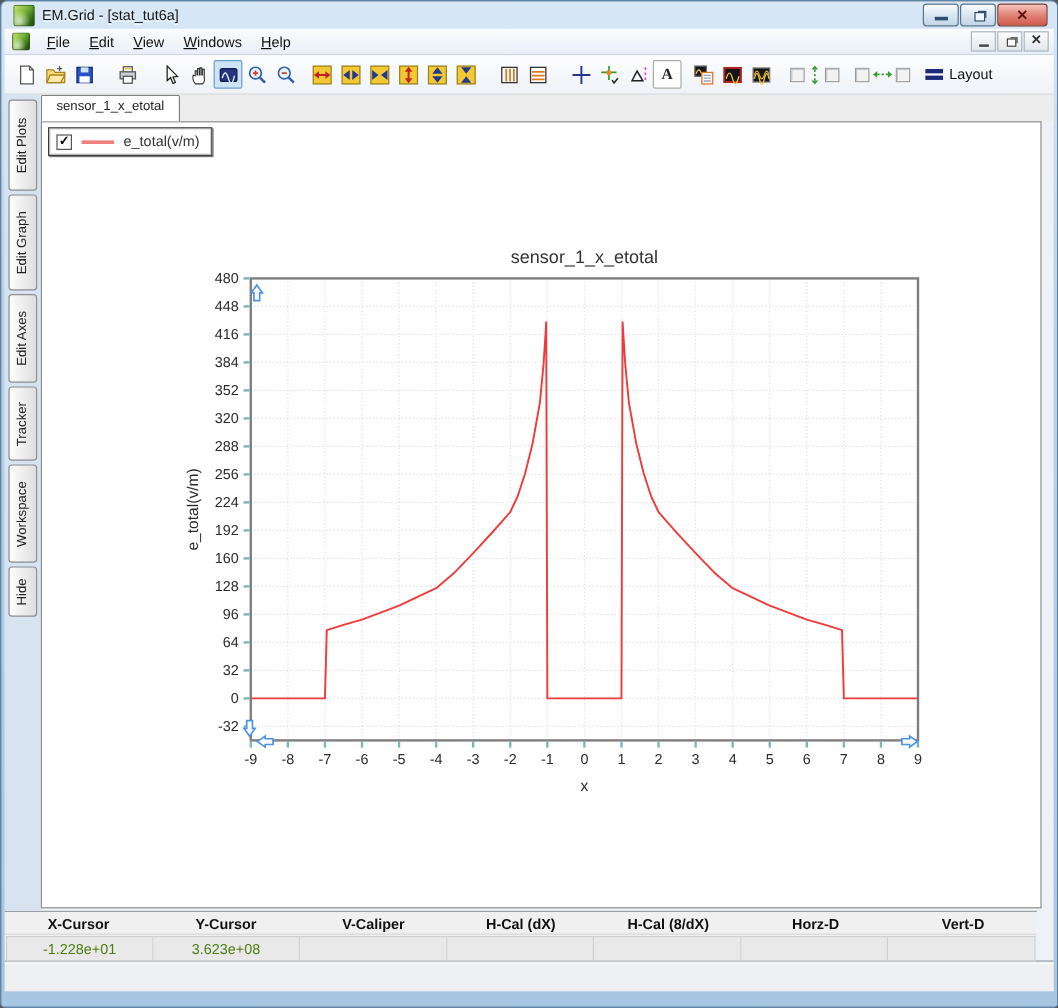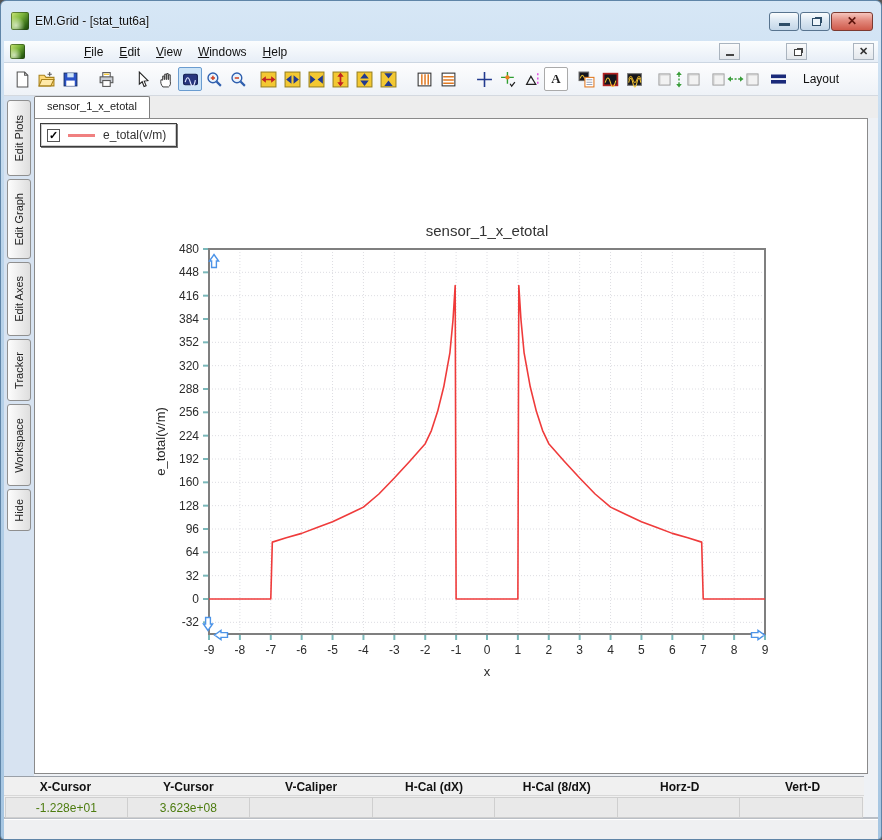--- a/index.html
+++ b/index.html
@@ -1,60 +1,60 @@
 <!DOCTYPE html>
 <html><head>
 <meta charset="utf-8">
 <style>
   * { margin:0; padding:0; box-sizing:border-box; }
   html,body { width:882px; height:840px; font-family:"Liberation Sans", sans-serif; background:#555; }
   .window { width:882px; height:840px; border:1px solid #5f85a8; border-radius:6px 6px 4px 4px;
     background:linear-gradient(180deg,#d7e7f6 0%,#b9d3ea 30%,#a6c6e2 100%); overflow:hidden; }
 
   
-  .titlebar { height:40px; display:flex; align-items:center; padding:0 8px 0 10px; }
+  .titlebar { height:23px; display:flex; align-items:center; padding:0 8px 0 10px; }
   .app-icon { width:18px; height:18px; border-radius:2px; margin-right:6px; flex:0 0 auto;
     background: radial-gradient(circle at 28% 75%, rgba(255,255,255,.65), rgba(255,255,255,0) 48%),
       linear-gradient(125deg,#cfe87a 0%,#7ab33a 45%,#2f6414 80%,#1d430b 100%);
     box-shadow: inset 0 0 0 1px rgba(40,70,20,.6); }
   .title-text { font-size:12px; color:#111; text-shadow:0 1px 0 rgba(255,255,255,.7); flex:1 1 auto; }
   .winbtns { display:flex; gap:1px; }
   .winbtn { width:30px; height:19px; border:1px solid #58748f; border-radius:3px;
     background:linear-gradient(#fbfdfe,#dce8f3 45%,#c3d6e8); display:flex; align-items:center; justify-content:center; cursor:default; }
   .winbtn.close { width:42px; background:linear-gradient(#f6c5bd,#e2897d 45%,#cf5a4b); border-color:#7c3a30; }
   .glyph-min { width:11px; height:3px; background:#2e4d68; margin-top:6px; }
   .glyph-restore { width:9px; height:8px; border:1px solid #2e4d68; background:#eef5fb; box-shadow:2px -2px 0 -1px #2e4d68; margin:2px 0 0 2px; }
   .glyph-close { font-size:12px; font-weight:bold; color:#5e150d; line-height:1; }
 
   
   .body { margin:0 3px; height:802px; background:#eef1f5; }
 
   
   .menubar { height:22px; background:linear-gradient(#fbfdfe,#e7eef7); border-bottom:1px solid #ccd6e2;
-    display:flex; align-items:center; padding:0 4px;gap:45px; }
+    display:flex; align-items:center; padding:0 4px; }
   .menu-appicon { width:15px; height:15px; margin:0 6px 0 2px; }
   .menu-item { font-size:12px; color:#111; padding:2px 8px; }
   .menu-item u { text-decoration:underline; }
   .menu-spacer { flex:1; }
   .mdibtn { width:21px; height:17px; border:1px solid #aab4bf; background:linear-gradient(#fafbfc,#e3e7ec);
     display:flex; align-items:center; justify-content:center; margin-left:1px; }
   .mdibtn .glyph-min { background:#444; width:8px; height:2px; margin-top:7px; }
   .mdibtn .glyph-restore { width:8px; height:7px; border-color:#444; box-shadow:2px -2px 0 -1px #444; background:#fff; }
   .mdibtn .glyph-close { color:#333; font-size:11px; }
 
   
   .toolbar { height:33px; background:linear-gradient(#fdfdfe,#eef2f7); border-bottom:1px solid #d4d9e0;
     display:flex; align-items:center; padding:0 6px; overflow:hidden; white-space:nowrap; }
   .tbtn { width:24px; height:24px; display:inline-flex; align-items:center; justify-content:center;
     border:1px solid transparent; border-radius:2px; flex:0 0 auto; }
   .tbtn.selected { border-color:#6a9cd0; background:#cde4f7; }
   .tbtn svg { display:block; }
   .tgap { width:12px; flex:0 0 auto; } .tgap-s { width:6px; flex:0 0 auto; }
   .fitgroup { display:inline-flex; align-items:center; gap:2px; flex:0 0 auto; }
-  .layout-btn { display:inline-flex; align-items:center; gap:17px; font-size:12px; color:#111; flex:0 0 auto; }
+  .layout-btn { display:inline-flex; align-items:center; gap:5px; font-size:12px; color:#111; flex:0 0 auto; }
 
   
   .docarea { height:680px; display:flex; }
   .side-strip { width:30px; background:#d7e3f1; padding-top:4px; display:flex; flex-direction:column; gap:3px; align-items:center; }
   .side-tab { width:24px; border:1px solid #8f8f8f; border-radius:3px;
     background:linear-gradient(to right,#fdfdfd,#dedede); display:flex; align-items:center; justify-content:center; }
   .side-tab span { writing-mode:vertical-rl; transform:rotate(180deg); font-size:11px; color:#222; padding:6px 0; white-space:nowrap; }
   .doccontent { flex:1; display:flex; flex-direction:column; min-width:0;justify-content:space-between; }
   .tabstrip { height:22px; display:flex; align-items:flex-end; background:#ededed; border-bottom:0; padding-left:0; }
   .tab { height:22px; padding:3px 12px 2px; font-size:11px; color:#222; background:#fff;

